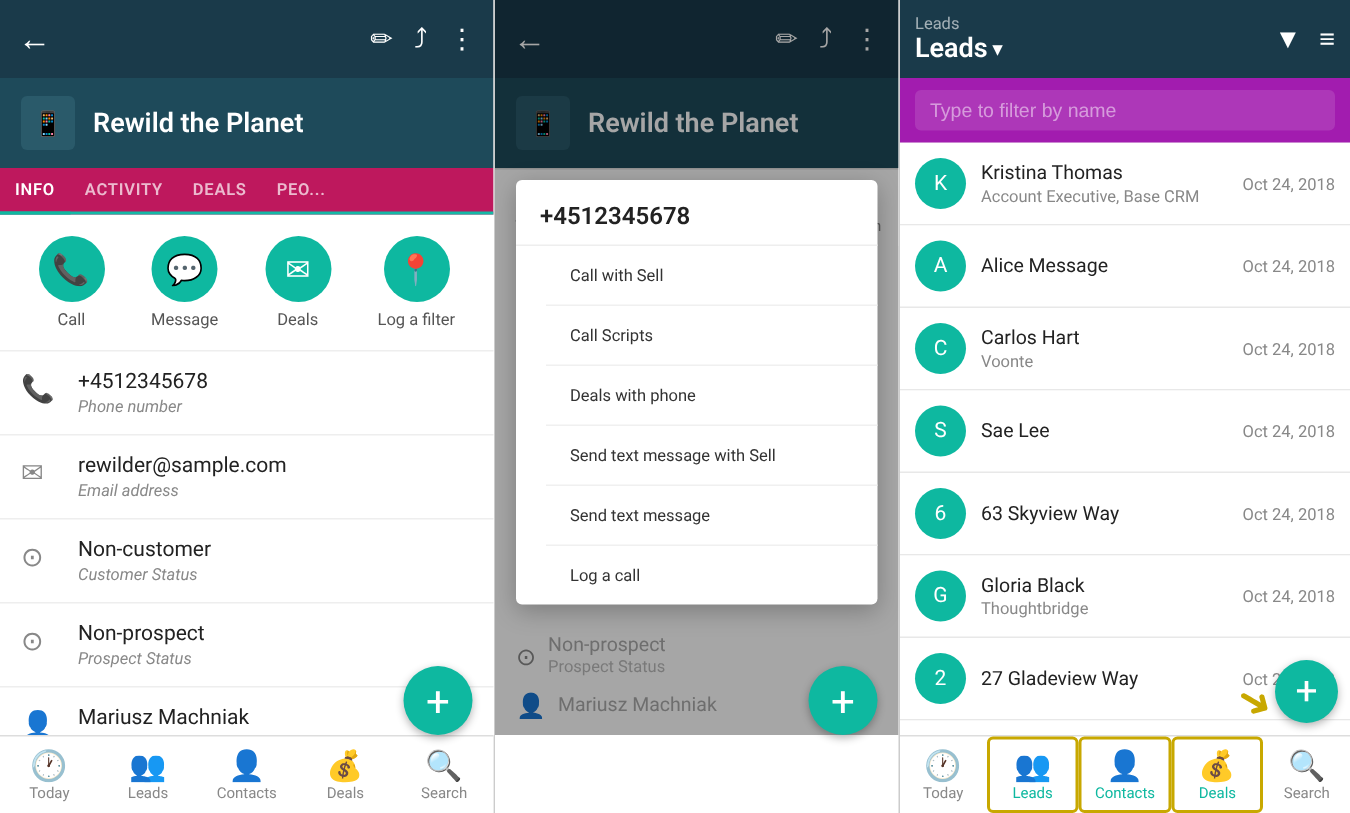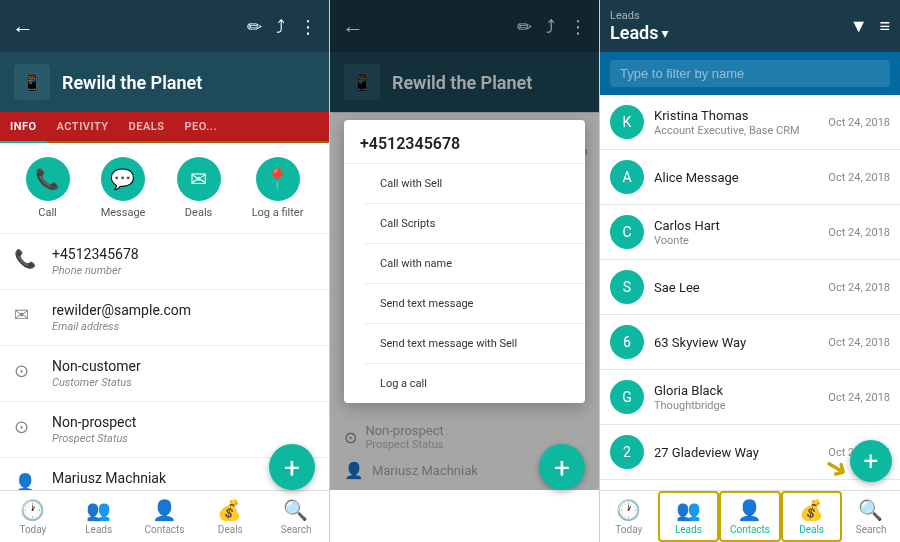--- a/index.html
+++ b/index.html
@@ -54,23 +54,23 @@
       border-radius: 4px;
       display: flex; align-items: center; justify-content: center;
       margin-right: 12px;
       font-size: 16px;
     }
     .company-name { font-size: 18px; font-weight: 600; }
 
     
     .tabs {
       display: flex;
-      background: #b91c1c;
-      flex-shrink: 0;
-      border-bottom: 2px solid #a16207;
+      background: #be185d;
+      flex-shrink: 0;
+      border-bottom: 2px solid #14b8a6;
     }
     .tab {
       color: rgba(255,255,255,0.7);
       font-size: 11px;
       font-weight: 600;
       padding: 8px 10px;
       cursor: pointer;
       text-transform: uppercase;
       letter-spacing: 0.5px;
     }
@@ -214,21 +214,21 @@
       align-items: center;
       gap: 4px;
     }
     .leads-breadcrumb { font-size: 11px; color: rgba(255,255,255,0.6); }
     .leads-title { font-size: 18px; font-weight: 600; }
     .leads-dropdown { font-size: 14px; }
     .right-icons { display: flex; gap: 12px; }
     .right-icons span { font-size: 18px; cursor: pointer; }
 
     .filter-bar {
-      background: #0369a1;
+      background: #a21caf;
       padding: 8px 10px;
       flex-shrink: 0;
     }
     .filter-input {
       width: 100%;
       background: rgba(255,255,255,0.12);
       border: none;
       border-radius: 4px;
       padding: 6px 10px;
       color: rgba(255,255,255,0.7);
@@ -438,23 +438,23 @@
     <div class="company-icon">📱</div>
     <span class="company-name">Rewild the Planet</span>
   </div>
 
   <div class="overlay-dimmed"></div>
 
   <div class="phone-menu">
     <div class="phone-menu-number">+4512345678</div>
     <div class="phone-menu-item">Call with Sell</div>
     <div class="phone-menu-item">Call Scripts</div>
-    <div class="phone-menu-item">Call with name</div>
+    <div class="phone-menu-item">Deals with phone</div>
+    <div class="phone-menu-item">Send text message with Sell</div>
     <div class="phone-menu-item">Send text message</div>
-    <div class="phone-menu-item">Send text message with Sell</div>
     <div class="phone-menu-item">Log a call</div>
   </div>
 
   <div style="position:absolute;bottom:52px;left:0;right:0;padding:10px 14px;z-index:1;">
     <div style="display:flex;align-items:center;gap:8px;padding-bottom:10px;">
       <span style="font-size:16px;color:#888;">⊙</span>
       <div>
         <div style="font-size:13px;color:#aaa;">Non-prospect</div>
         <div style="font-size:11px;color:#bbb;">Prospect Status</div>
       </div>

